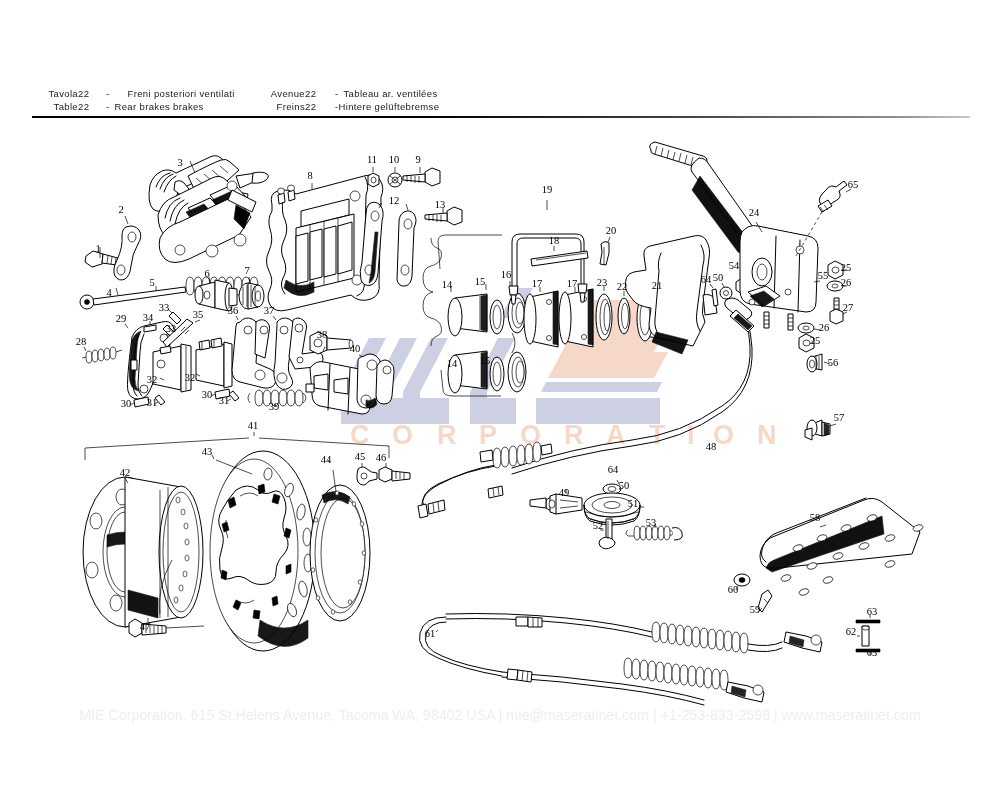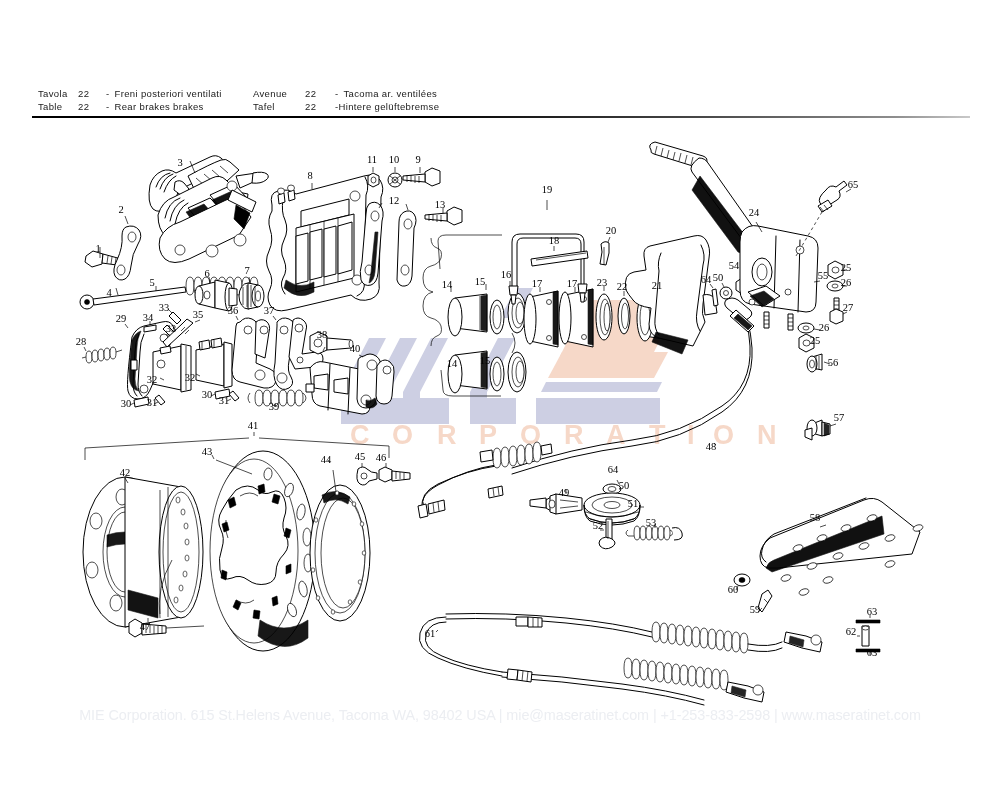--- a/index.html
+++ b/index.html
@@ -4,21 +4,21 @@
 <title>Parts Diagram</title>
 <style>
   html,body{margin:0;padding:0;background:#fff;}
   body{width:1000px;height:800px;overflow:hidden;
        font-family:"Liberation Sans","DejaVu Sans",sans-serif;}
   #page{position:relative;width:1000px;height:800px;background:#ffffff;}
 
   
   #header{position:absolute;left:0;top:0;width:1000px;height:120px;}
   .hdr-col{position:absolute;font-size:9.5px;color:#1a1a1a;letter-spacing:.35px;white-space:nowrap;}
-  .hdr-lbl{display:inline-block;}
+  .hdr-lbl{display:inline-block;text-align:right;}
   .hdr-num{display:inline-block;}
   .hdr-txt{display:inline-block;}
   #hdr-it{left:38px;top:88px;}
   #hdr-en{left:38px;top:101px;}
   #hdr-fr{left:253px;top:88px;}
   #hdr-de{left:253px;top:101px;}
   .w-lbl-a{width:40px;}
   .w-num-a{width:28px;}
   .w-lbl-b{width:52px;}
   .w-num-b{width:30px;}
@@ -72,30 +72,30 @@
       <text x="606" y="444">A</text>
         <text x="649" y="444">T</text>
       <text x="687" y="444">I</text>
         <text x="713" y="444">O</text>
       <text x="757" y="444">N</text>
     </g>
   </svg>
 
   <div id="header">
     <div class="hdr-col" id="hdr-it">
-      <span class="hdr-lbl w-lbl-a">Tavola</span><span class="hdr-num w-num-a">22</span><span>-</span><span class="hdr-txt" style="margin-left:5px">Freni posteriori ventilati</span>
+      <span class="hdr-lbl w-lbl-a">Tavola</span><span class="hdr-num w-num-a">22</span><span>-</span><span class="hdr-txt" style="margin-left:18px">Freni posteriori ventilati</span>
     </div>
     <div class="hdr-col" id="hdr-en">
       <span class="hdr-lbl w-lbl-a">Table</span><span class="hdr-num w-num-a">22</span><span>-</span><span class="hdr-txt" style="margin-left:5px">Rear brakes brakes</span>
     </div>
     <div class="hdr-col" id="hdr-fr">
-      <span class="hdr-lbl w-lbl-b">Avenue</span><span class="hdr-num w-num-b">22</span><span>-</span><span class="hdr-txt" style="margin-left:5px">Tacoma ar. ventilées</span>
+      <span class="hdr-lbl w-lbl-b">Avenue</span><span class="hdr-num w-num-b">22</span><span>-</span><span class="hdr-txt" style="margin-left:5px">Tableau ar. ventilées</span>
     </div>
     <div class="hdr-col" id="hdr-de">
-      <span class="hdr-lbl w-lbl-b">Tafel</span><span class="hdr-num w-num-b">22</span><span>-</span><span class="hdr-txt" style="">Hintere gelüftebremse</span>
+      <span class="hdr-lbl w-lbl-b">Freins</span><span class="hdr-num w-num-b">22</span><span>-</span><span class="hdr-txt" style="">Hintere gelüftebremse</span>
     </div>
     <div id="hdr-rule"></div>
   </div>
 
   <svg id="drawing" viewBox="0 0 1000 800" xmlns="http://www.w3.org/2000/svg">
     <defs>
       <style>
         .ln{fill:none;stroke:#000;stroke-width:1;stroke-linejoin:round;stroke-linecap:round;}
         .ln-t{fill:none;stroke:#000;stroke-width:.7;}
         .wf{fill:#fff;stroke:#000;stroke-width:1;stroke-linejoin:round;}

